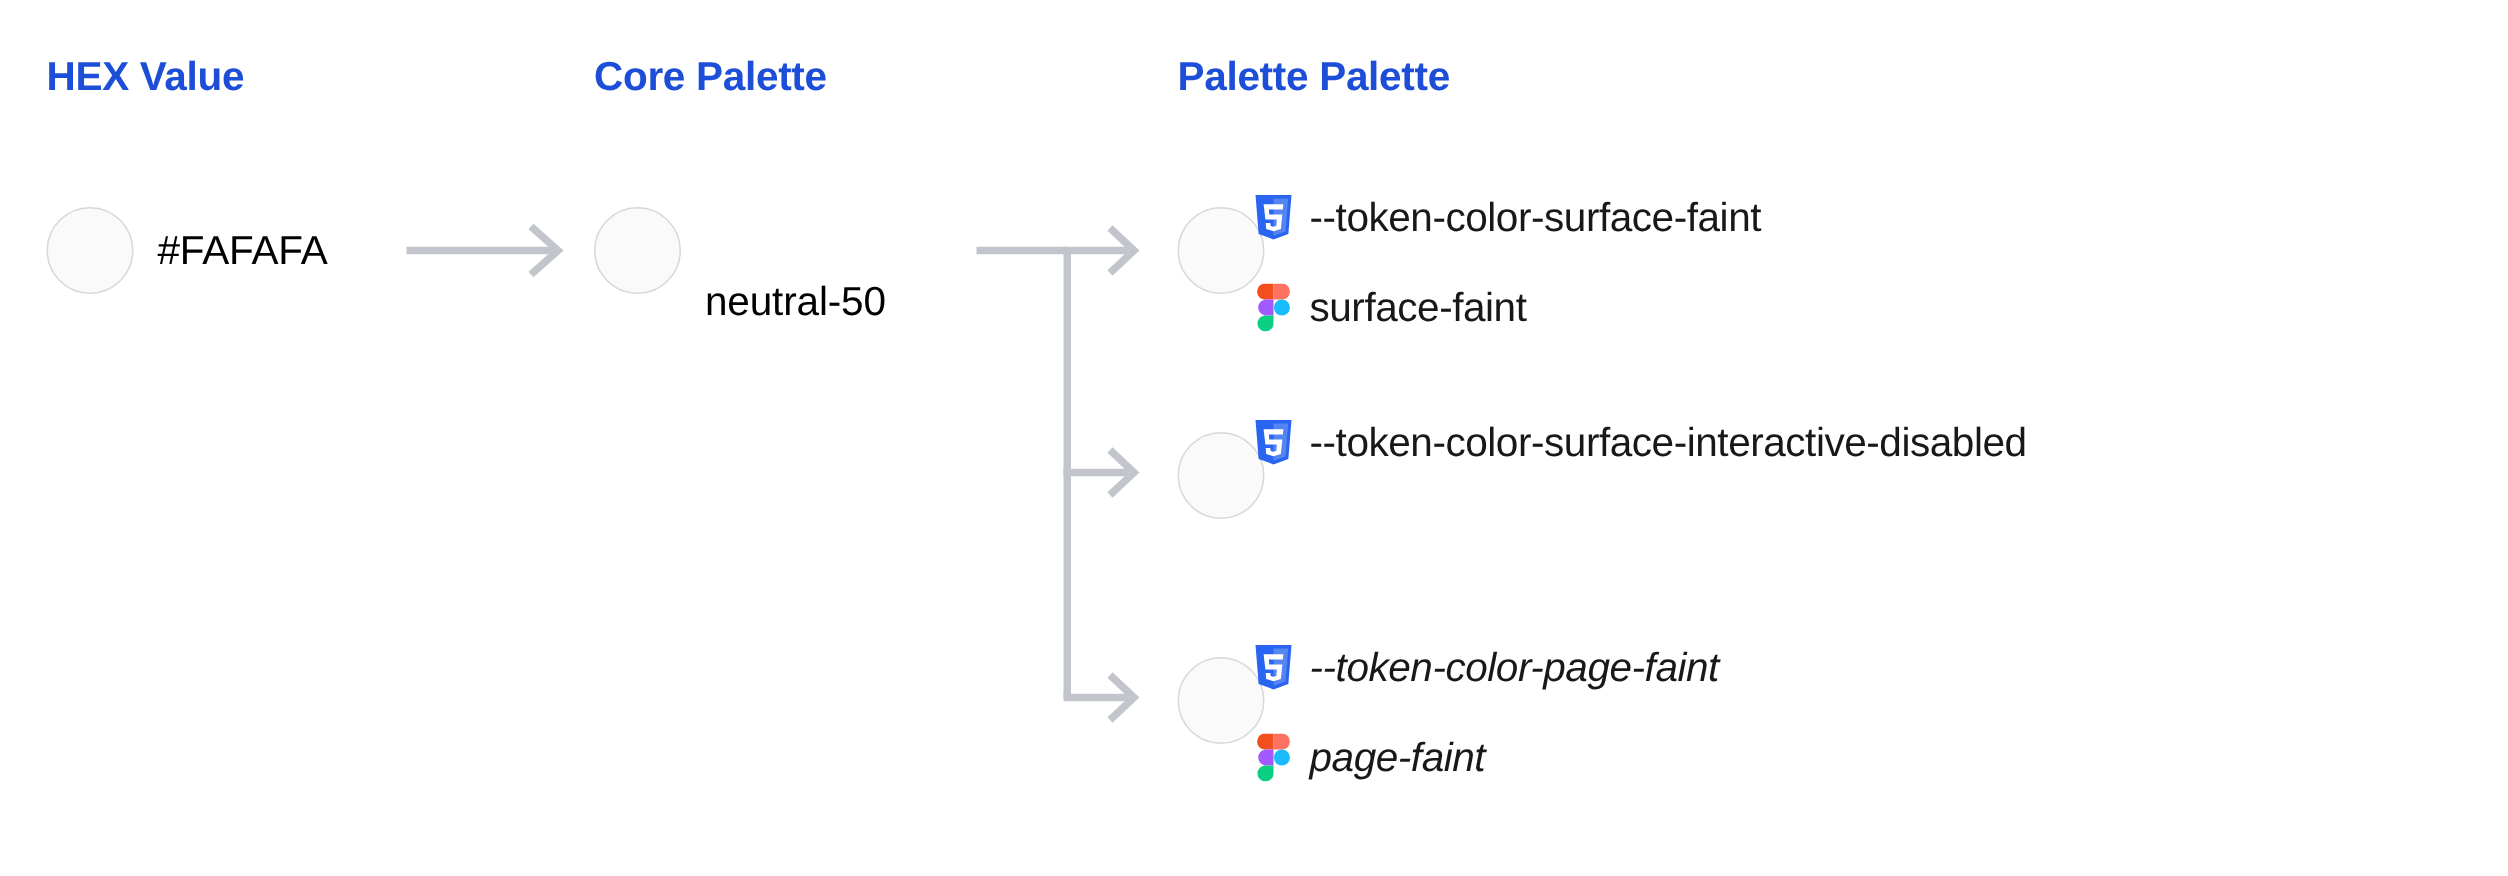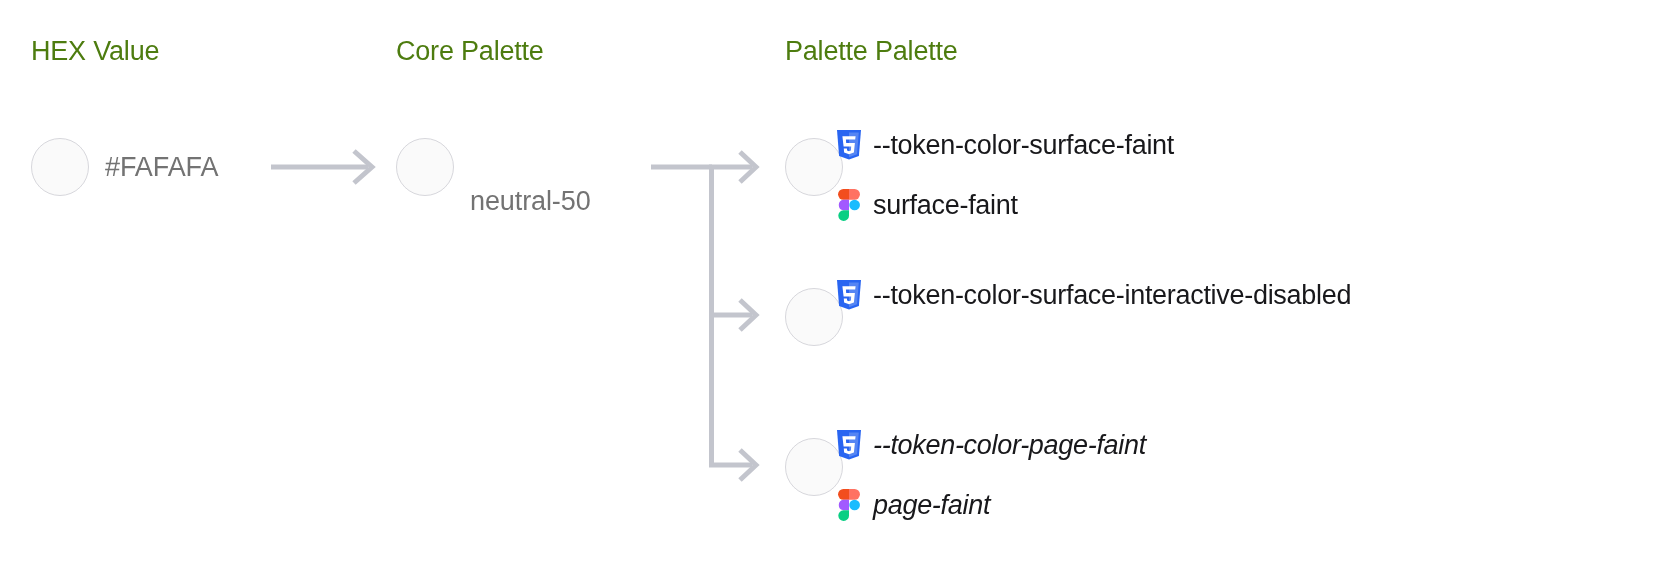--- a/index.html
+++ b/index.html
@@ -17,22 +17,22 @@
     width: 1672px;
     height: 584px;
     background: #ffffff;
     overflow: hidden;
   }
 
   
   .col-header {
     position: absolute;
     font-size: 27px;
-    font-weight: 400;
-    color: #4d7c0f;
+    font-weight: 700;
+    color: #1d4ed8;
     letter-spacing: -0.2px;
     white-space: nowrap;
   }
   #hdr-hex      { left: 31px;  top: 36px; }
   #hdr-core     { left: 396px; top: 36px; }
   #hdr-semantic { left: 785px; top: 36px; }
 
   
   .swatch {
     position: absolute;
@@ -46,21 +46,21 @@
   #swatch-core { left: 396px; top: 138px; }
   #swatch-sem-0 { left: 785px; top: 138px; }
   #swatch-sem-1 { left: 785px; top: 288px; }
   #swatch-sem-2 { left: 785px; top: 438px; }
 
   
   .value-label {
     position: absolute;
     font-size: 27px;
     font-weight: 400;
-    color: #737373;
+    color: #000000;
     white-space: nowrap;
     letter-spacing: -0.1px;
   }
   #label-hex  { left: 105px; top: 152px; }
   #label-core { left: 470px; top: 152px; margin-top: 34px; }
 
   
   #connectors {
     position: absolute;
     left: 0;

